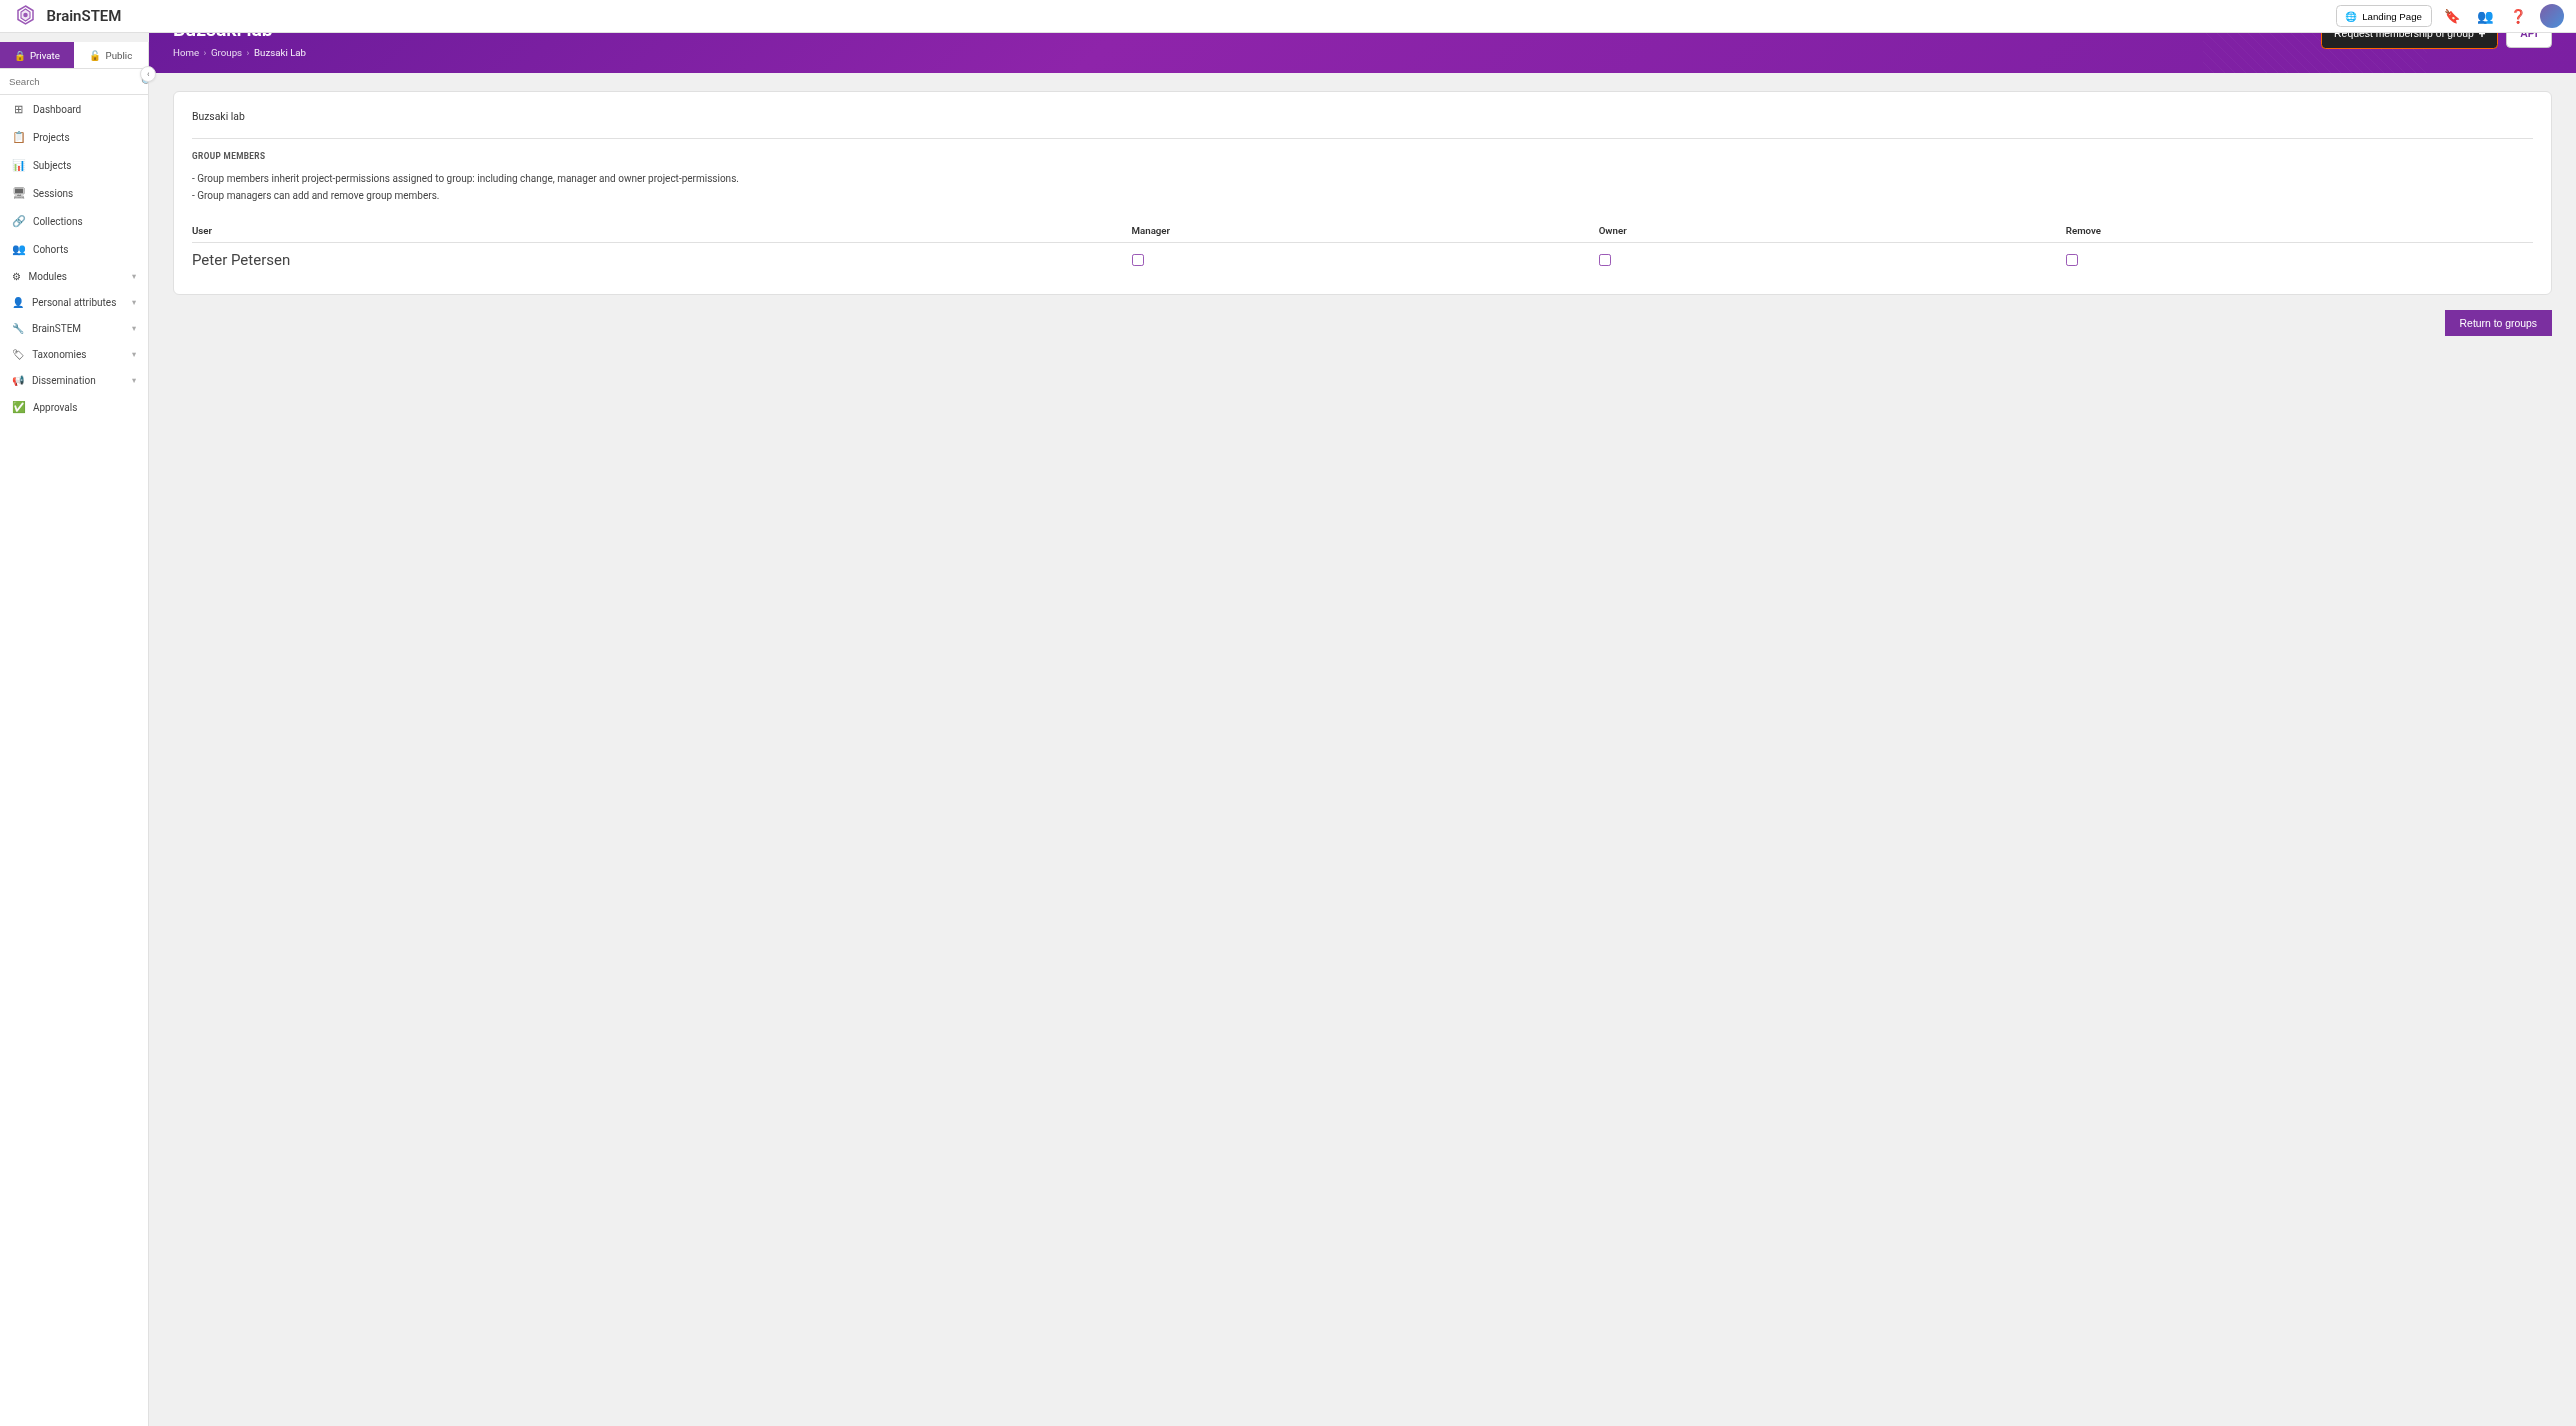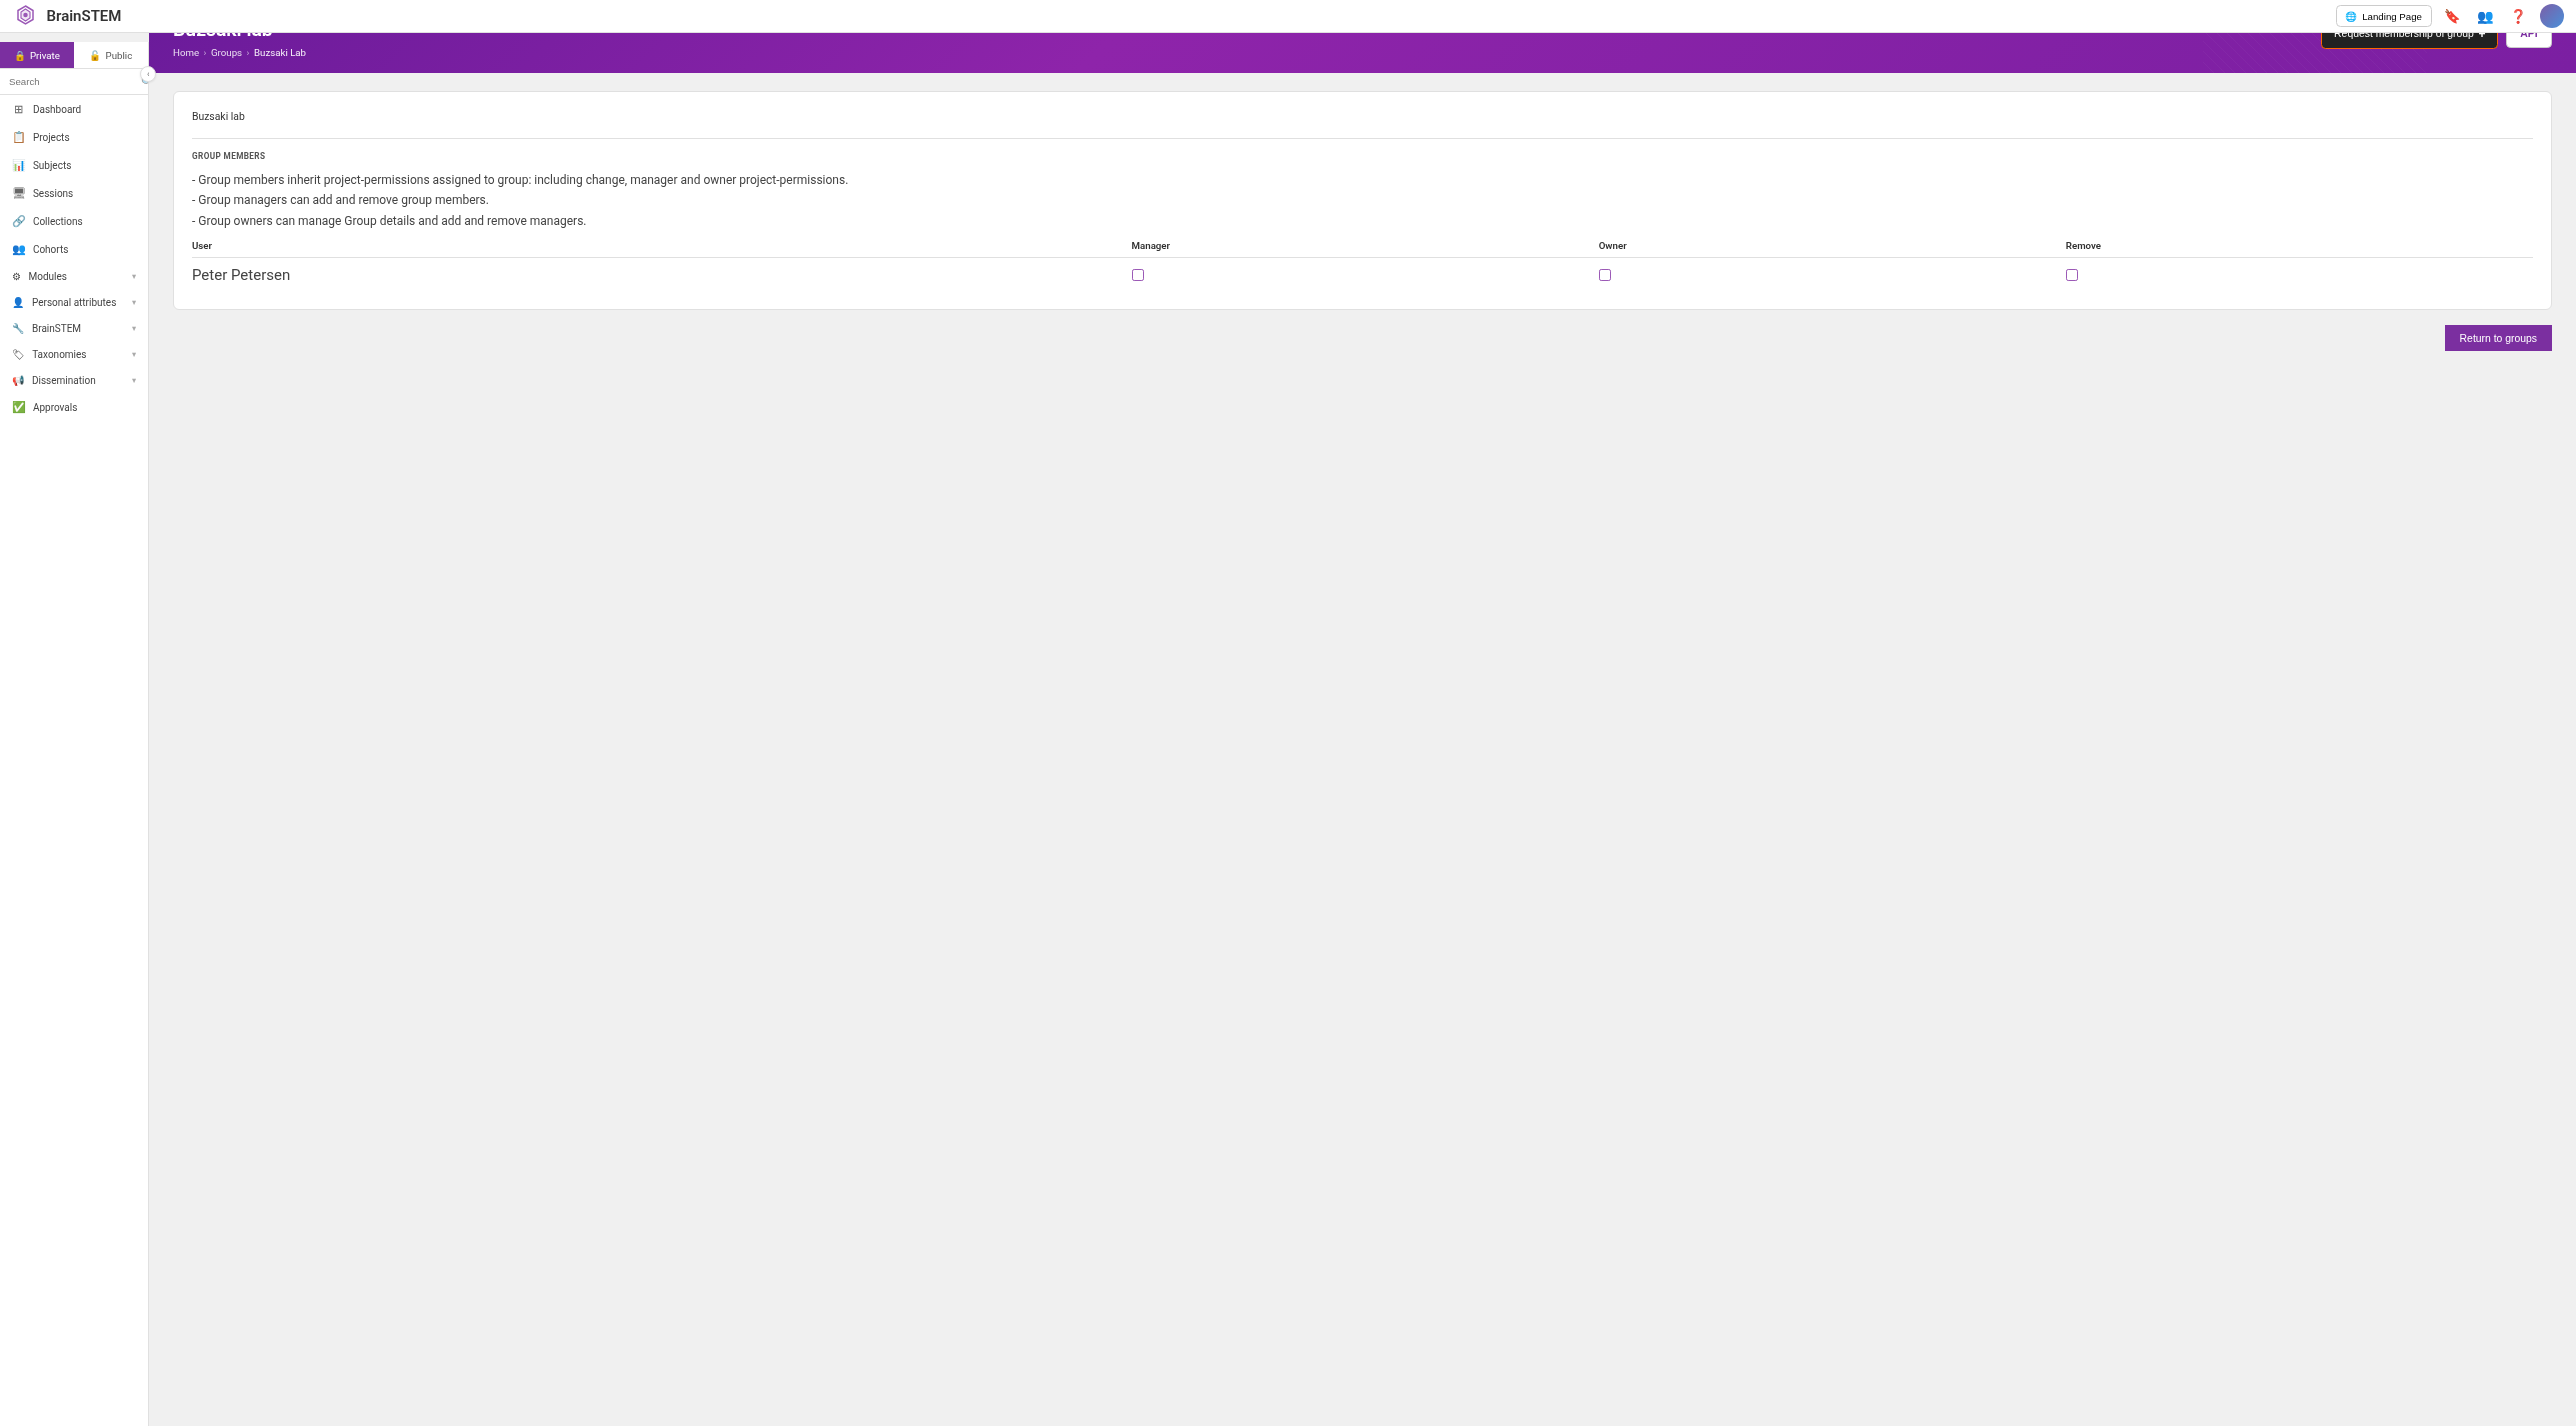--- a/index.html
+++ b/index.html
@@ -106,21 +106,21 @@
     .card {
       background: #fff; border-radius: 6px; border: 0.7px solid #e0e0e0;
       padding: 18px; margin-bottom: 15px;
     }
     .group-name-label { font-size: 10.4px; font-weight: 600; margin-bottom: 4.5px; }
     .group-name-value { font-size: 10.4px; margin-bottom: 15px; }
     .group-members-header {
       font-size: 8.2px; font-weight: 700; text-transform: uppercase; letter-spacing: 0.4px;
       color: #555; margin-bottom: 9px; border-top: 0.7px solid #e0e0e0; padding-top: 12px;
     }
-    .members-info { font-size: 12px; color: #444; line-height: 1.7; margin-bottom: 3px; }
+    .members-info { font-size: 10px; color: #444; line-height: 1.7; margin-bottom: 15px; }
     .members-table { width: 100%; border-collapse: collapse; }
     .members-table th {
       text-align: left; font-size: 9.7px; font-weight: 600; color: #333;
       padding: 6px 0; border-bottom: 0.7px solid #e0e0e0;
     }
     .members-table td { padding: 7.5px 0; font-size: 15px; color: #444; }
     .members-table th:first-child, .members-table td:first-child { width: 179px; }
     .members-table th:not(:first-child), .members-table td:not(:first-child) { width: 89px; }
     .checkbox-cell { display: flex; align-items: center; }
     .fake-checkbox {
@@ -265,21 +265,20 @@
   </div>
 
   <div class="main-content">
     <div class="card">
       <div class="group-name-value">Buzsaki lab</div>
 
       <div class="group-members-header">GROUP MEMBERS</div>
       <div class="members-info">
         <div>- Group members inherit project-permissions assigned to group: including change, manager and owner project-permissions.</div>
         <div>- Group managers can add and remove group members.</div>
-        <div>- Group owners can manage Group details and add and remove managers.</div>
       </div>
 
       <table class="members-table">
         <thead>
           <tr>
             <th>User</th>
             <th>Manager</th>
             <th>Owner</th>
             <th>Remove</th>
           </tr>

